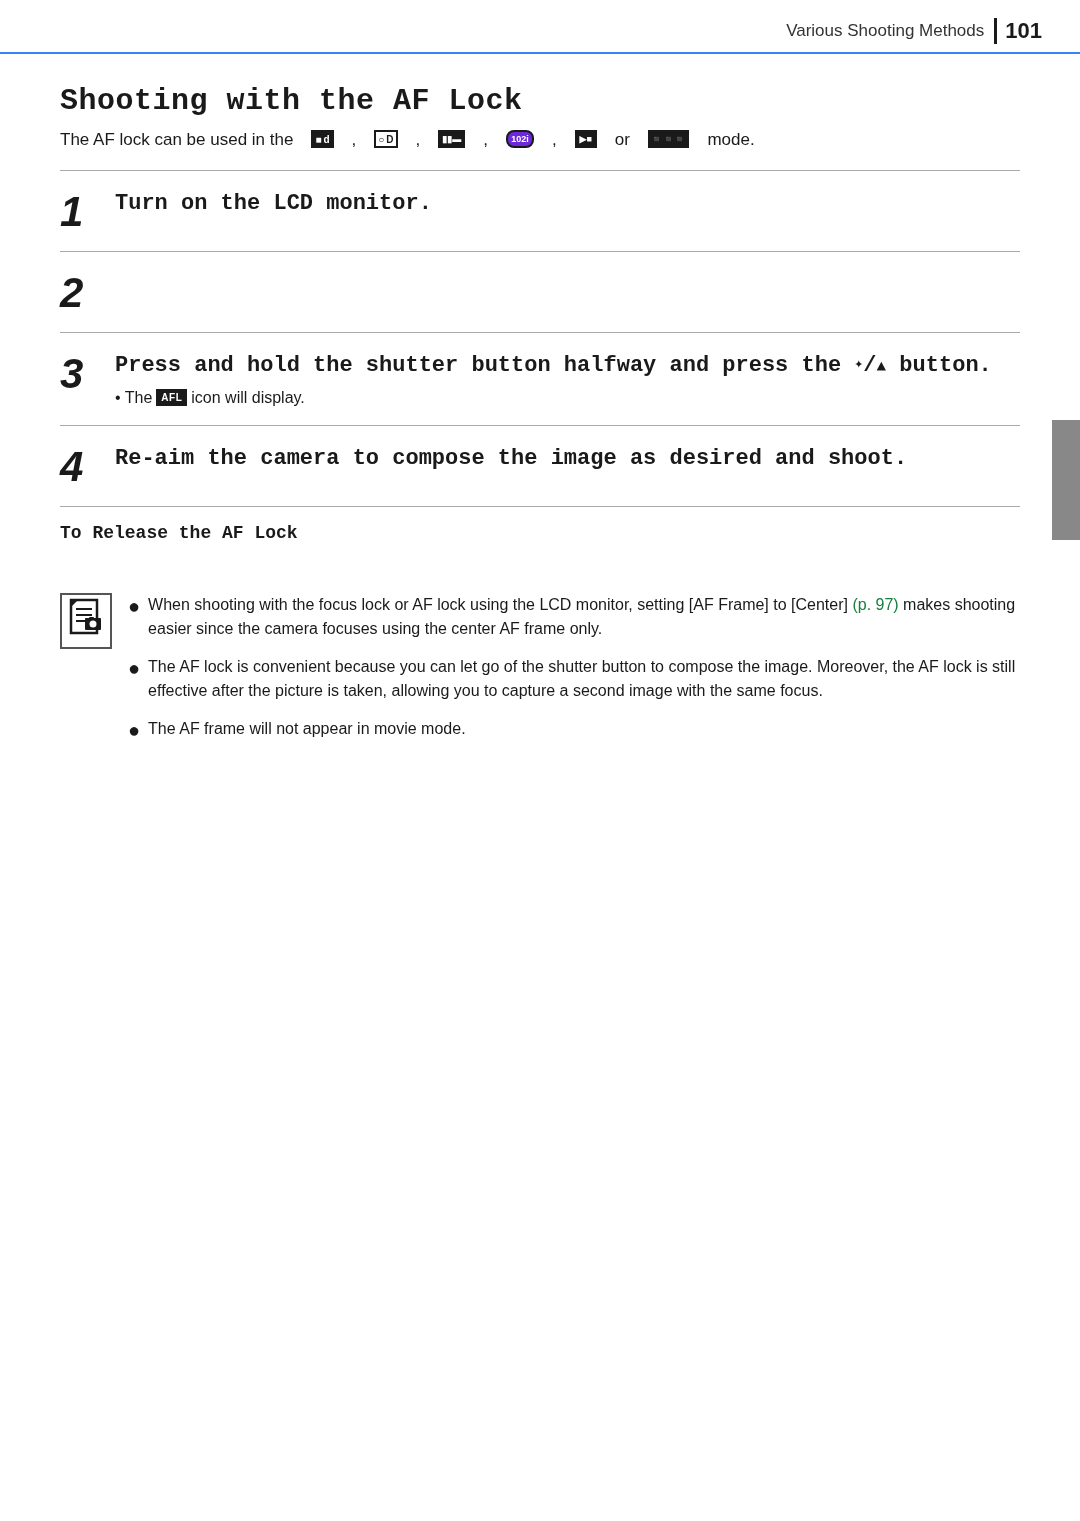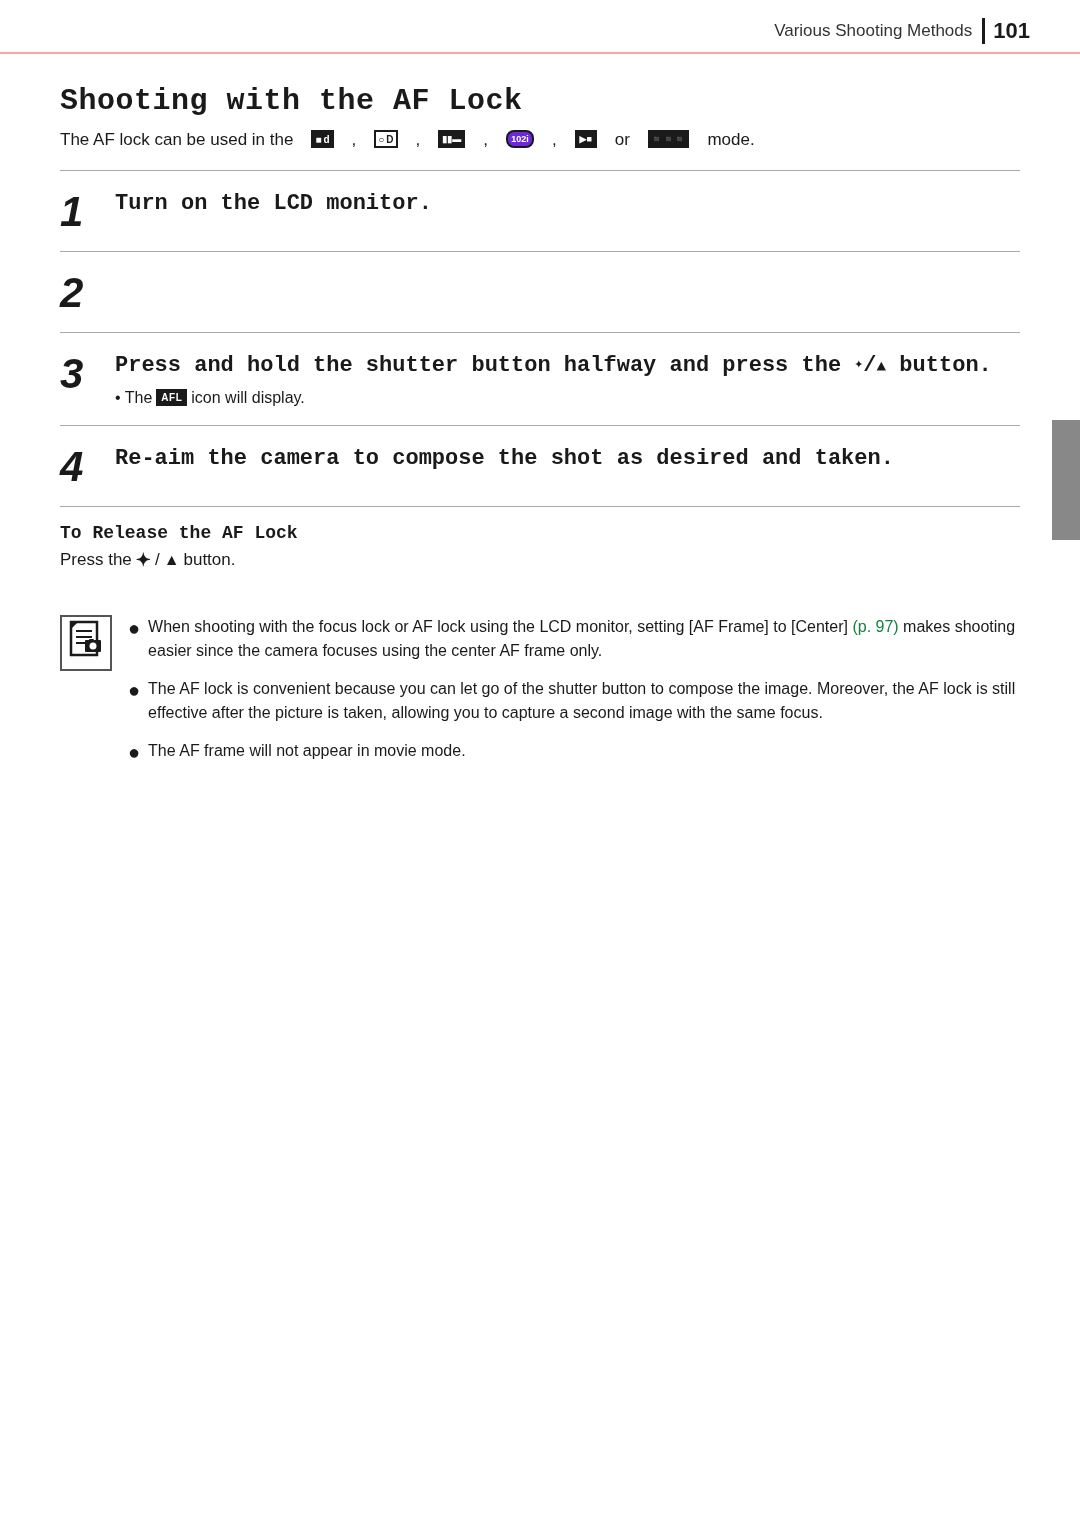--- a/index.html
+++ b/index.html
@@ -33,22 +33,22 @@
       width: 28px;
       height: 120px;
       background: #888888;
     }
 
     
     .page-header {
       display: flex;
       justify-content: flex-end;
       align-items: center;
-      padding: 18px 50px 8px 60px;
-      border-bottom: 2px solid #fca5a5;
+      padding: 18px 38px 8px 60px;
+      border-bottom: 2px solid #3b82f6;
     }
 
     .header-section-title {
       font-size: 17px;
       color: #333333;
       margin-right: 10px;
     }
 
     .header-page-number {
       font-size: 22px;
@@ -306,33 +306,26 @@
           <span>• The</span>
           <span class="afl-icon">AFL</span>
           <span>icon will display.</span>
         </div>
       </div>
     </div>
 
     <div class="step-row">
       <div class="step-number">4</div>
       <div class="step-content">
-        <div class="step-title">Re-aim the camera to compose the shot as desired and taken.</div>
+        <div class="step-title">Re-aim the camera to compose the image as desired and shoot.</div>
       </div>
     </div>
 
     <div class="release-section">
       <div class="release-title">To Release the AF Lock</div>
-      <div class="release-text">
-        <span>Press the</span>
-        <span class="macro-mount-icon" style="font-size:18px;">✦</span>
-        <span>/</span>
-        <span style="font-size:16px;font-weight:bold;">▲</span>
-        <span>button.</span>
-      </div>
     </div>
 
     <div class="note-box">
 
       <div class="note-icon-box">
         <div class="note-icon-inner">
           
           <svg width="34" height="38" viewBox="0 0 34 38">
 
             <rect x="2" y="2" width="26" height="33" fill="none" stroke="#1a1a1a" stroke-width="2.5"></rect>

